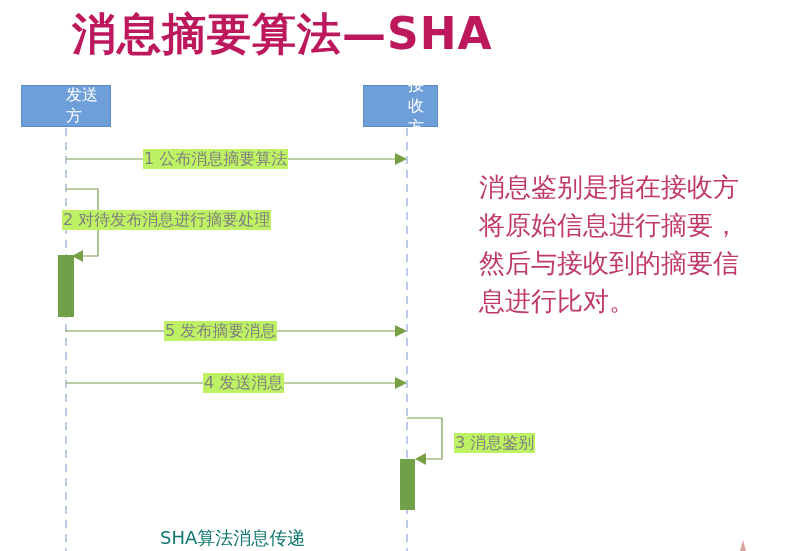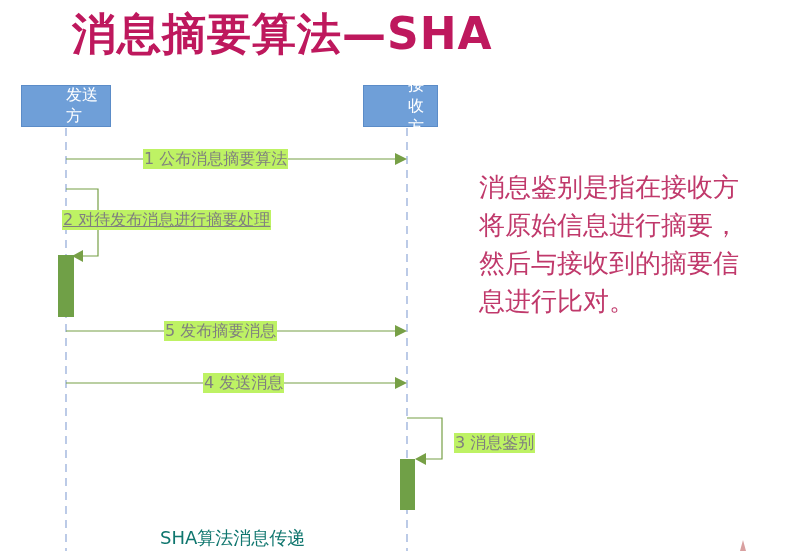--- a/index.html
+++ b/index.html
@@ -71,21 +71,21 @@
   </g>
 
   <g>
     <polyline points="407,418 442,418 442,459 424,459" fill="none" stroke="#77a046" stroke-width="1.2"></polyline>
     <polygon points="415,459 426,453 426,465" fill="#77a046"></polygon>
   </g>
   <rect x="400" y="459" width="15" height="51" fill="#70a047"></rect>
 </svg>
 
 <div class="msg-label" style="left:143px; top:149px;">1 公布消息摘要算法</div>
-<div class="msg-label" style="left:62px; top:210px;text-decoration:underline;">2 对待发布消息进行摘要处理</div>
+<div class="msg-label" style="left:62px; top:210px;">2 对待发布消息进行摘要处理</div>
 <div class="msg-label" style="left:164px; top:321px;">5 发布摘要消息</div>
 <div class="msg-label" style="left:203px; top:373px;">4 发送消息</div>
 <div class="msg-label" style="left:454px; top:433px;">3 消息鉴别</div>
 
 <div class="side-text">
   <div>消息鉴别是指在接收方</div>
   <div>将原始信息进行摘要，</div>
   <div>然后与接收到的摘要信</div>
   <div>息进行比对。</div>
 </div>

